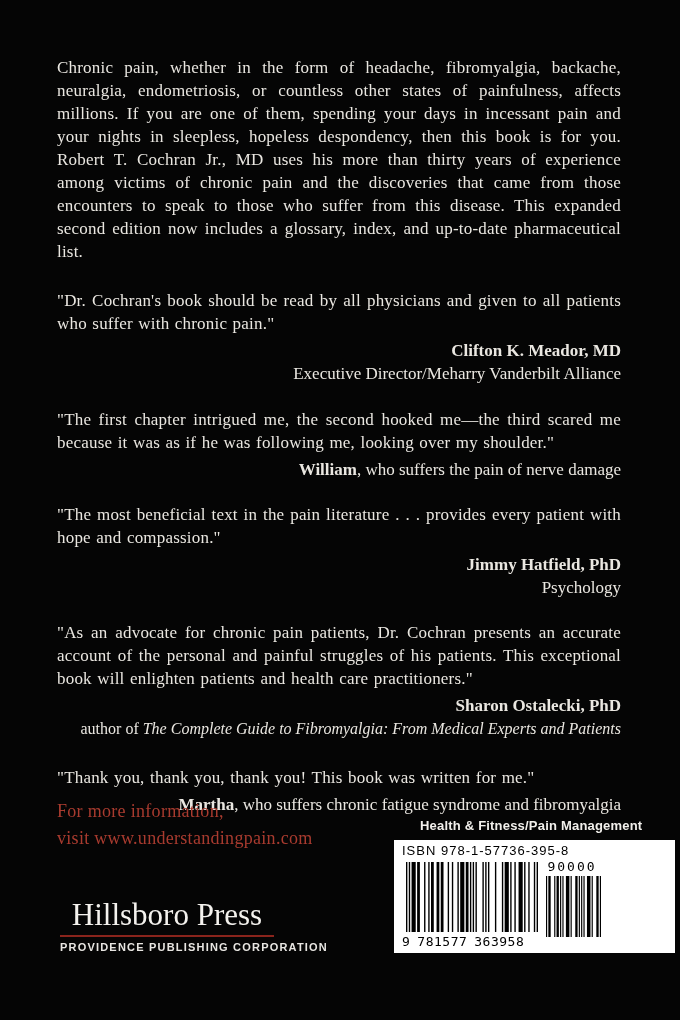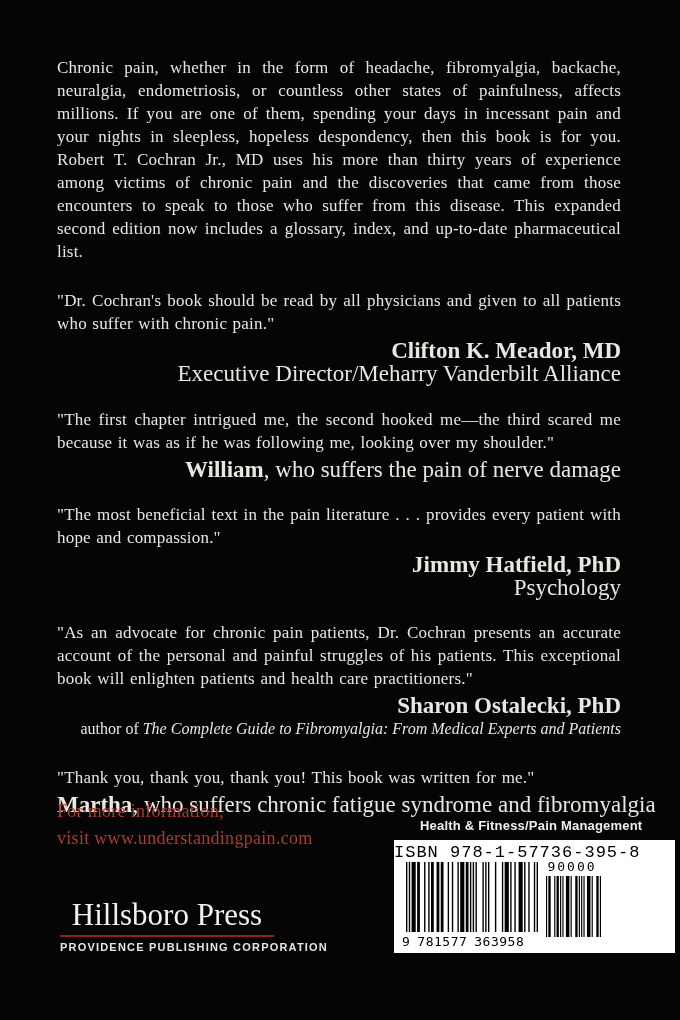--- a/index.html
+++ b/index.html
@@ -24,21 +24,21 @@
     letter-spacing:0.2px;
     word-spacing:1px;
   }
   .intro{margin-bottom:26px;}
   .quote-block{margin-bottom:23px;}
   .qb-2{margin-bottom:22px;}
   .qb-3{margin-bottom:22px;}
   .qb-4{margin-bottom:26px;}
   .qb-5{margin-bottom:0;}
   .attr-line{
-    font-size:23px;line-height:23px;
+    font-size:17px;line-height:23px;
     text-align:right;white-space:nowrap;
   }
   .attr-gap{margin-top:4px;}
   .bold{font-weight:700;}
   .author-line{font-size:16px;}
   .italic{font-style:italic;}
   .bottom{position:absolute;left:0;top:790px;width:680px;height:230px;}
   .info-red{
     position:absolute;left:57px;top:8px;
     color:#a93b2f;
@@ -50,23 +50,23 @@
     font-family:"Liberation Sans", sans-serif;
     font-weight:700;font-size:13px;letter-spacing:0.2px;
     color:#f2f0ec;white-space:nowrap;padding-left:24px;
   }
   .barcode-box{
     position:absolute;left:394px;top:50px;
     width:281px;height:113px;
     background:#ffffff;color:#000;
   }
   .isbn-line{
-    position:absolute;left:0;top:3px;
-    font-family:Liberation Mono, monospace;
-    font-size:17px;letter-spacing:1px;white-space:nowrap;
+    position:absolute;left:8px;top:3px;
+    font-family:Liberation Sans, sans-serif;
+    font-size:13px;letter-spacing:1px;white-space:nowrap;
   }
   .supp-label{
     position:absolute;left:150px;top:19px;width:56px;
     text-align:center;
     font-family:"DejaVu Sans Mono", monospace;
     font-size:13px;letter-spacing:2px;
   }
   .main-bars{position:absolute;left:12px;top:22px;width:132px;height:70px;}
   .supp-bars{position:absolute;left:152px;top:36px;width:55px;height:61px;}
   .digits-row{

